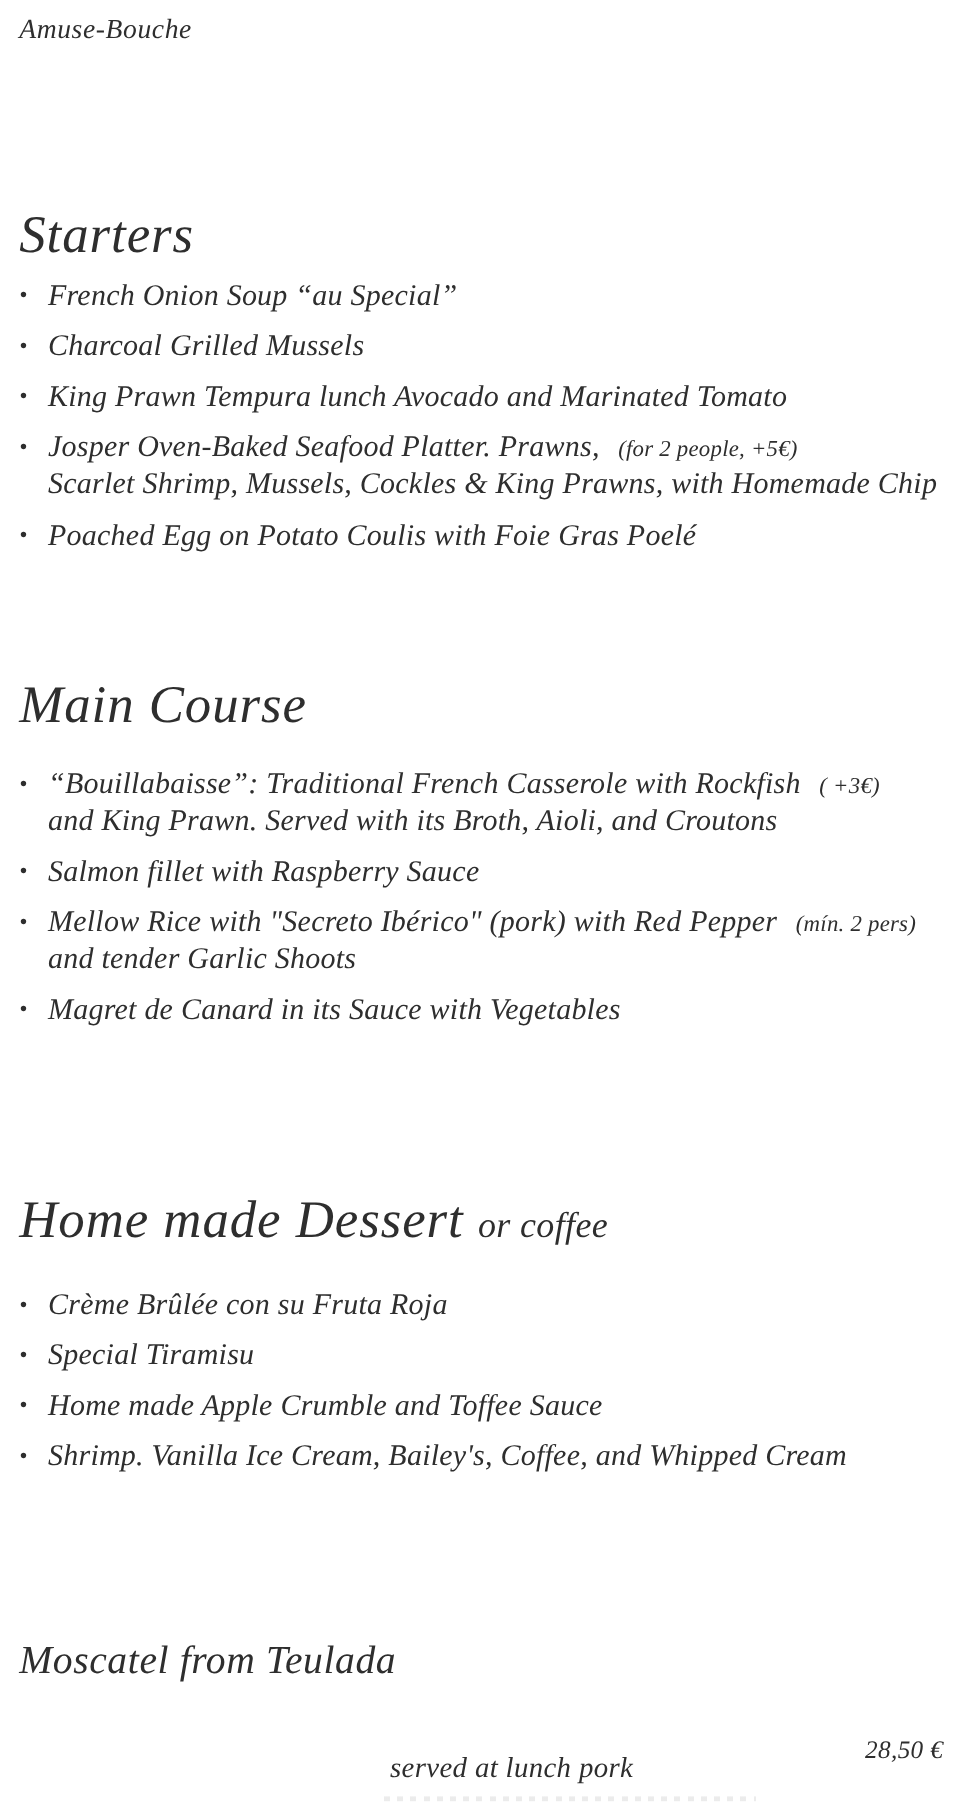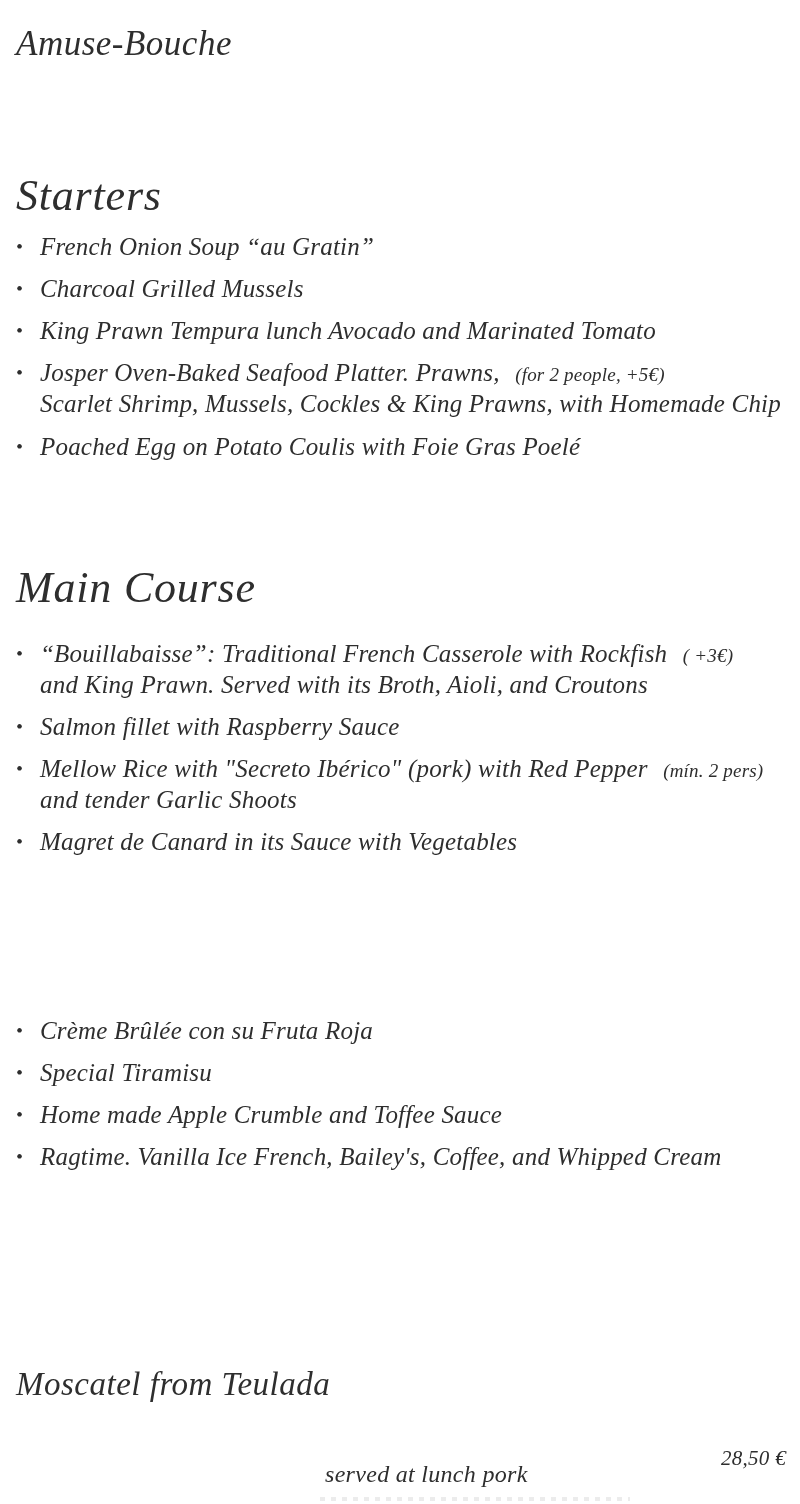--- a/index.html
+++ b/index.html
@@ -12,22 +12,22 @@
     height: 1504px;
     position: relative;
     overflow: hidden;
     font-family: "Liberation Serif", "DejaVu Serif", serif;
     font-style: italic;
     color: #2e2e2e;
   }
   .amuse-title {
     position: absolute;
     left: 16px;
-    top: 24px;
-    font-size: 35px;
+    top: 12px;
+    font-size: 23px;
     letter-spacing: 0.5px;
   }
   .menu-section {
     position: absolute;
     left: 16px;
     right: 10px;
   }
   #sec-starters { top: 170px; }
   #sec-main     { top: 562px; }
   #sec-dessert  { top: 991px; }
@@ -110,21 +110,21 @@
 <body>
 
 <div class="amuse-title">Amuse-Bouche</div>
 
 <section class="menu-section" id="sec-starters">
   <h2>Starters</h2>
   <ul>
     <li>
       <span class="bullet">•</span>
       <span class="body">
-          <span class="l1"><span>French Onion Soup “au Gratin”</span></span>
+          <span class="l1"><span>French Onion Soup “au Special”</span></span>
         </span>
     </li>
     <li>
       <span class="bullet">•</span>
       <span class="body">
           <span class="l1"><span>Charcoal Grilled Mussels</span></span>
         </span>
     </li>
     <li>
       <span class="bullet">•</span>
@@ -183,20 +183,24 @@
     <li>
       <span class="bullet">•</span>
       <span class="body">
           <span class="l1"><span>Magret de Canard in its Sauce with Vegetables</span></span>
         </span>
     </li>
   </ul>
 </section>
 
 <section class="menu-section" id="sec-dessert">
+  <h2>
+    <span>Home made Dessert</span>
+    <span class="h-suffix">or coffee</span>
+  </h2>
   <ul>
     <li>
       <span class="bullet">•</span>
       <span class="body">
           <span class="l1"><span>Crème Brûlée con su Fruta Roja</span></span>
         </span>
     </li>
     <li>
       <span class="bullet">•</span>
       <span class="body">
@@ -205,21 +209,21 @@
     </li>
     <li>
       <span class="bullet">•</span>
       <span class="body">
           <span class="l1"><span>Home made Apple Crumble and Toffee Sauce</span></span>
         </span>
     </li>
     <li>
       <span class="bullet">•</span>
       <span class="body">
-          <span class="l1"><span>Ragtime. Vanilla Ice French, Bailey's, Coffee, and Whipped Cream</span></span>
+          <span class="l1"><span>Shrimp. Vanilla Ice Cream, Bailey's, Coffee, and Whipped Cream</span></span>
         </span>
     </li>
   </ul>
 </section>
 
 <div class="wine-title">Moscatel from Teulada</div>
 
 <div class="footer-note">served at lunch pork</div>
 
 <div class="price">28,50 €</div>

